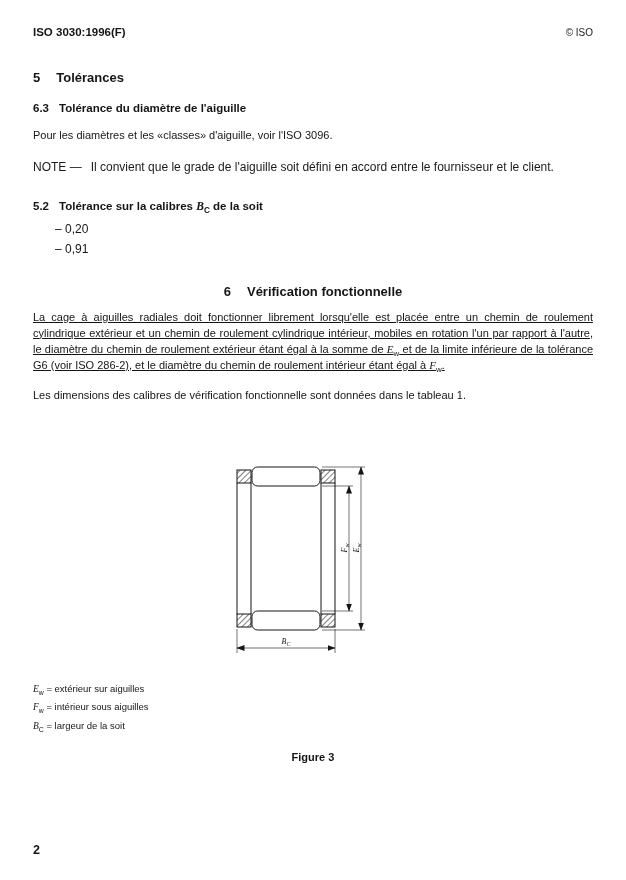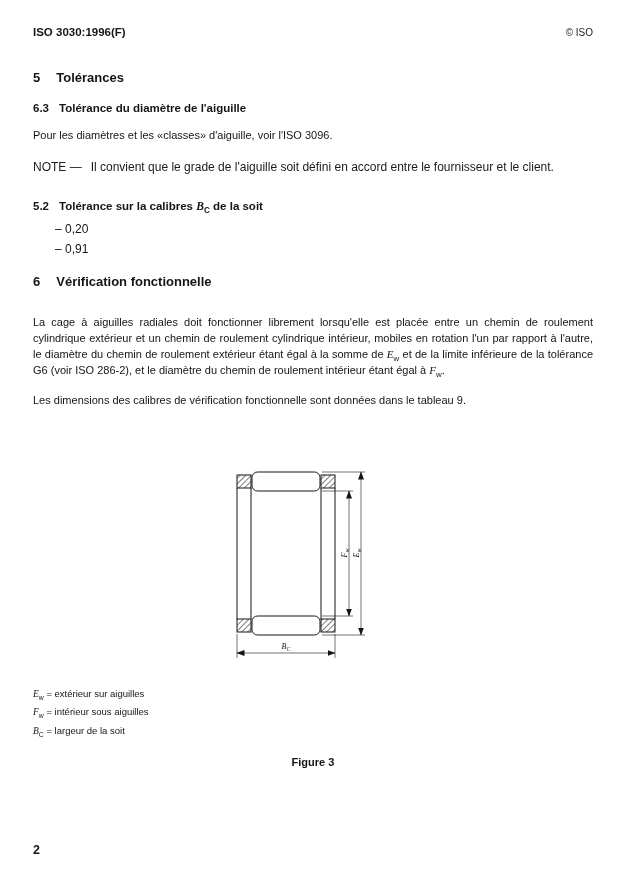--- a/index.html
+++ b/index.html
@@ -61,29 +61,29 @@
   </p>
 
   <div class="h2" style="margin-top:26px;">
     <span class="h-num">5.2</span><span>Tolérance sur la calibres </span><span class="var">B</span><sub>C</sub><span> de la soit</span>
   </div>
 
 
   <p class="tol">– 0,20</p>
   <p class="tol" style="margin-top:6px;">– 0,91</p>
 
-  <div class="h1" style="margin-top:18px;">
+  <div class="h1" style="margin-top:28px;text-align:center;">
     <span class="h-num">6</span><span>Vérification fonctionnelle</span>
   </div>
 
-  <p class="body just" style="margin-top:26px;">
+  <p class="body just" style="margin-top:11px;text-decoration:underline;">
     <span>La cage à aiguilles radiales doit fonctionner librement lorsqu'elle est placée entre un chemin de roulement cylindrique extérieur et un chemin de roulement cylindrique intérieur, mobiles en rotation l'un par rapport à l'autre, le diamètre du chemin de roulement extérieur étant égal à la somme de </span><span class="var">E</span><sub>w</sub><span> et de la limite inférieure de la tolérance G6 (voir ISO 286-2), et le diamètre du chemin de roulement intérieur étant égal à </span><span class="var">F</span><sub>w</sub><span>.</span>
   </p>
 
-  <p class="body">Les dimensions des calibres de vérification fonctionnelle sont données dans le tableau 9.</p>
+  <p class="body">Les dimensions des calibres de vérification fonctionnelle sont données dans le tableau 1.</p>
 
   <div class="figure-wrap">
     <svg width="134" height="196" viewBox="0 0 134 196">
       <defs>
         <pattern id="hatch" patternUnits="userSpaceOnUse" width="4" height="4" patternTransform="rotate(45)">
           <line x1="0" y1="0" x2="0" y2="4" stroke="#151515" stroke-width="1.1"></line>
         </pattern>
         <marker id="arrow" markerUnits="userSpaceOnUse" markerWidth="8" markerHeight="6" viewBox="0 0 8 6" refX="7.5" refY="3" orient="auto-start-reverse">
           <path d="M0,0 L8,3 L0,6 z" fill="#151515"></path>
         </marker>

